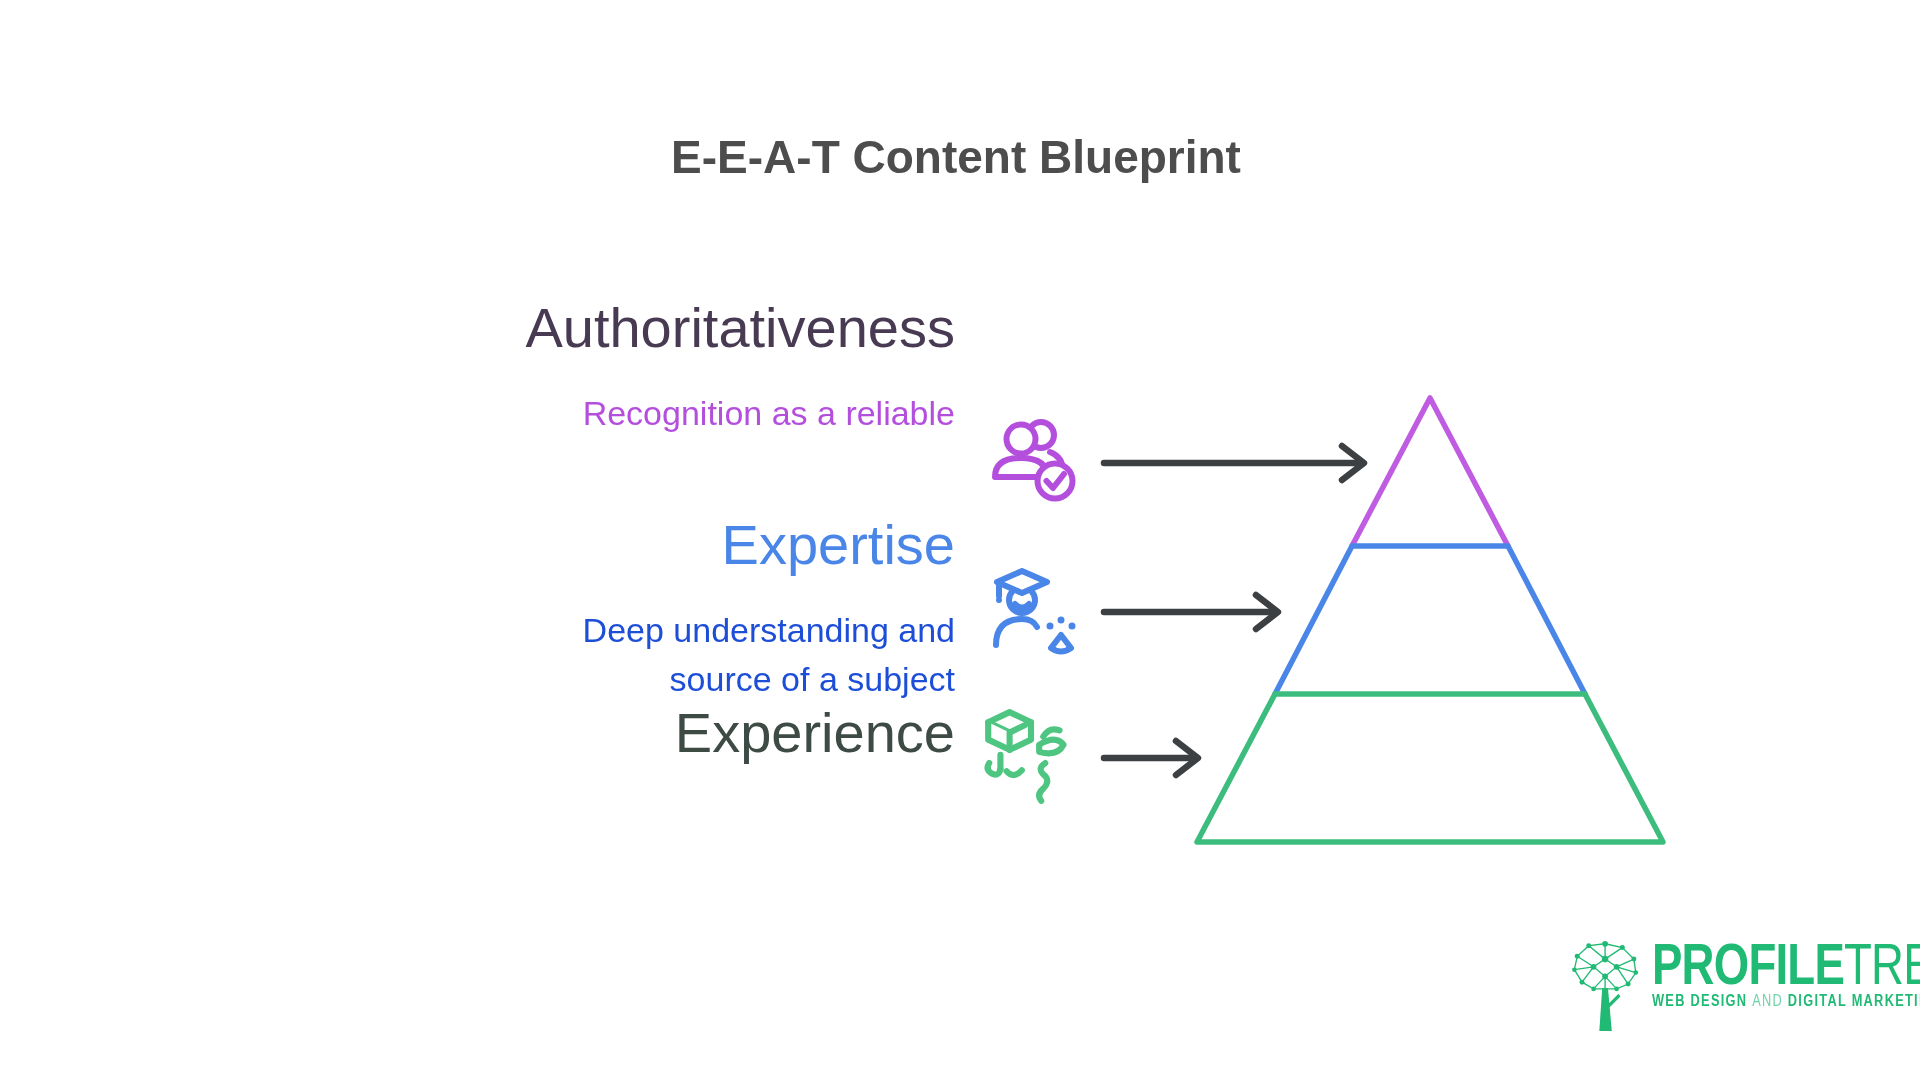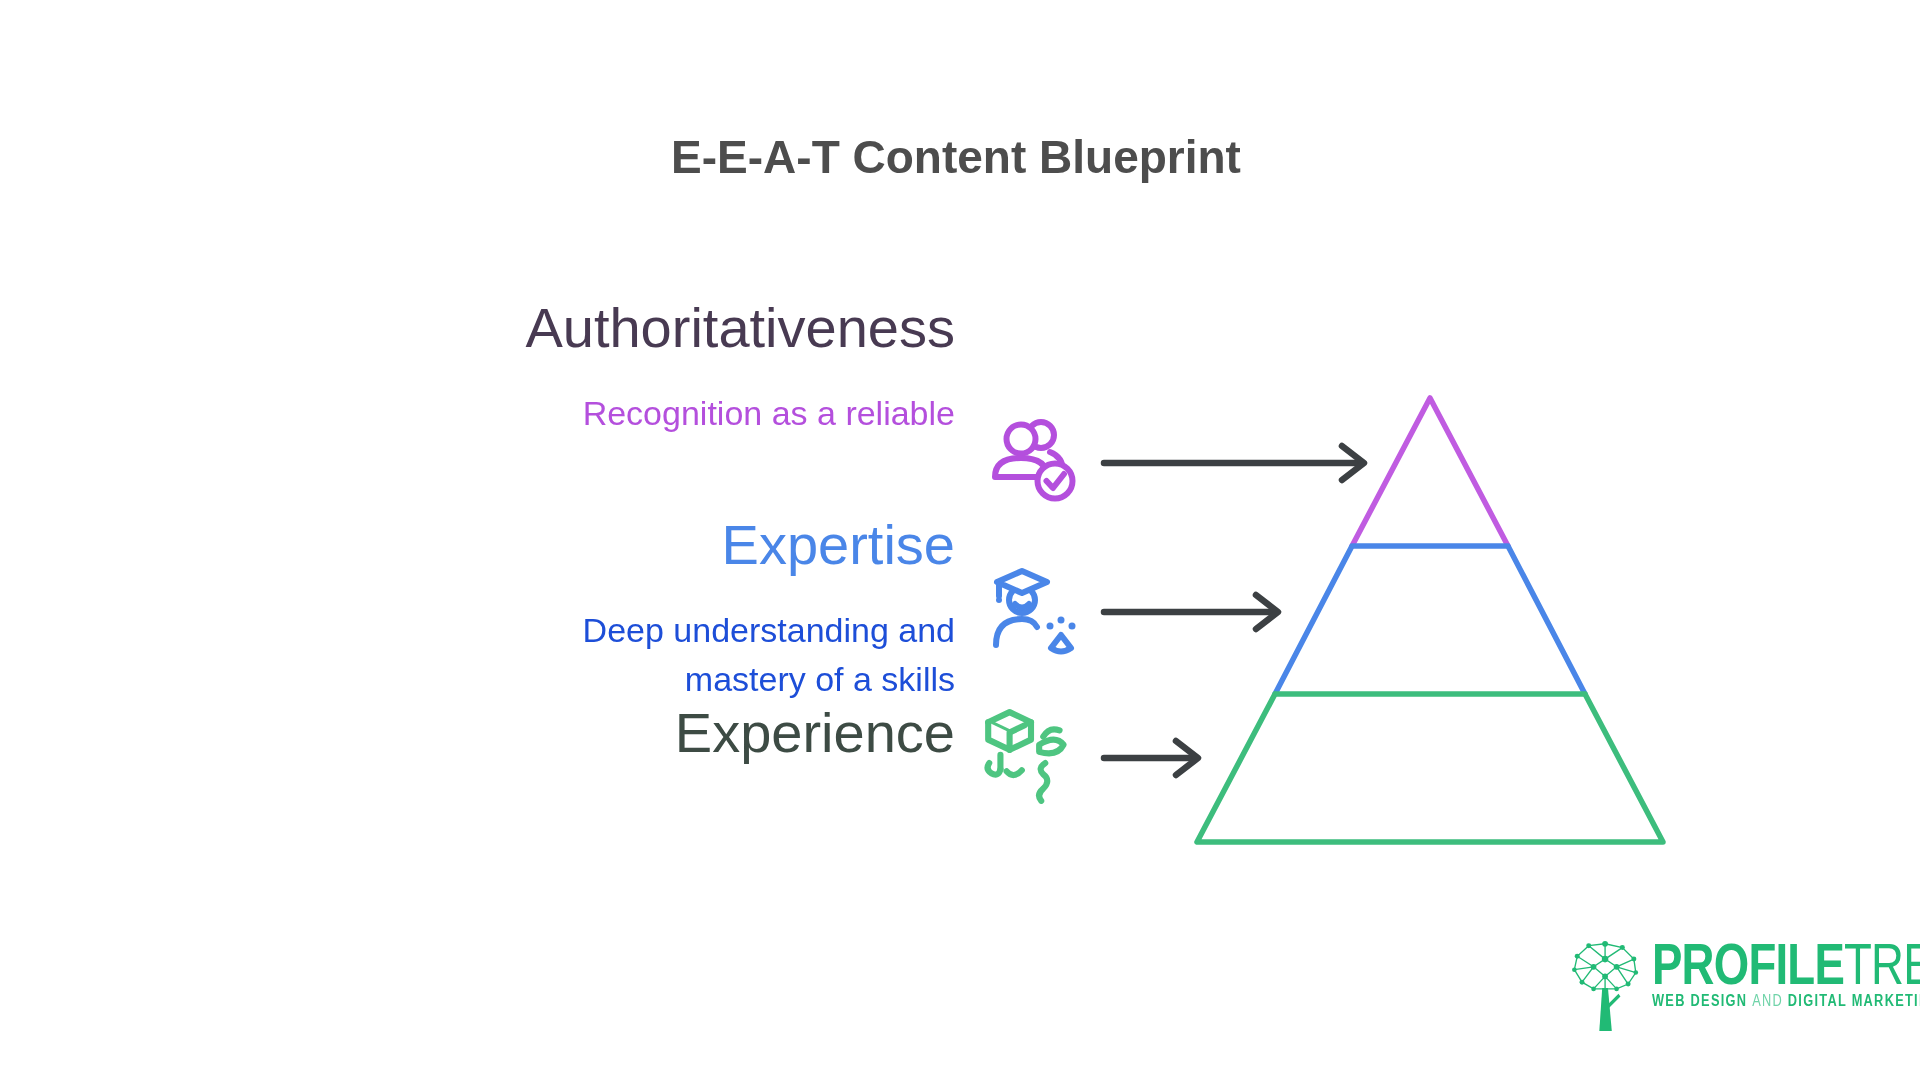--- a/index.html
+++ b/index.html
@@ -48,21 +48,21 @@
   <h1 class="title">E-E-A-T Content Blueprint</h1>
 
   <div class="textblock lvl-heading" id="auth-heading">Authoritativeness</div>
   <div class="textblock lvl-desc" id="auth-desc">
     <div>Recognition as a reliable</div>
   </div>
 
   <div class="textblock lvl-heading" id="expertise-heading">Expertise</div>
   <div class="textblock lvl-desc" id="expertise-desc">
     <div>Deep understanding and</div>
-    <div>mastery of a skills</div>
+    <div>source of a subject</div>
   </div>
 
   <div class="textblock lvl-heading" id="experience-heading">Experience</div>
   <div class="textblock lvl-desc" id="experience-desc">
   </div>
 
   <div class="icon-box" id="icon-1">
     <svg viewBox="0 0 96 92" fill="none" stroke="#b44fdd" stroke-width="6" stroke-linecap="round" stroke-linejoin="round">
       <circle cx="57" cy="21" r="13" fill="#ffffff"></circle>
       <path d="M66 38 Q79 43 79 57"></path>

